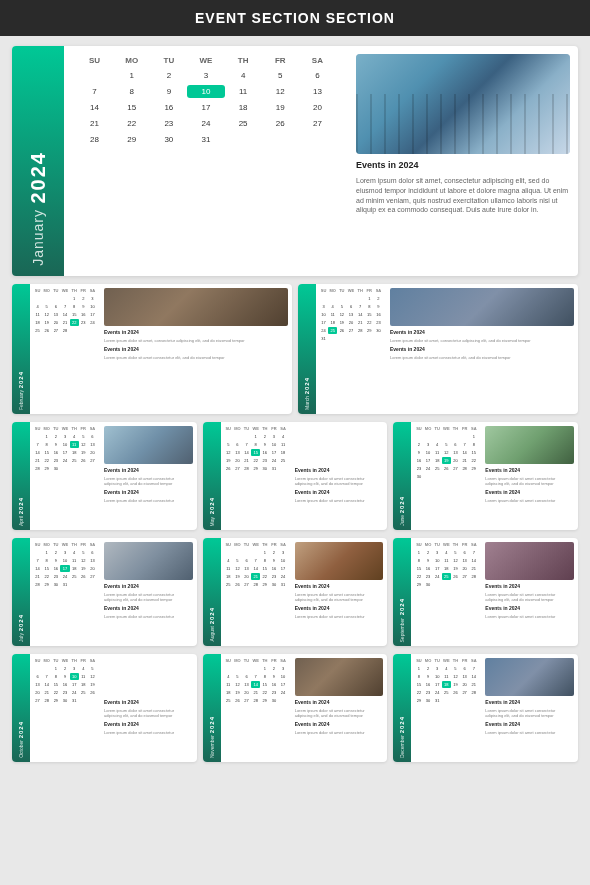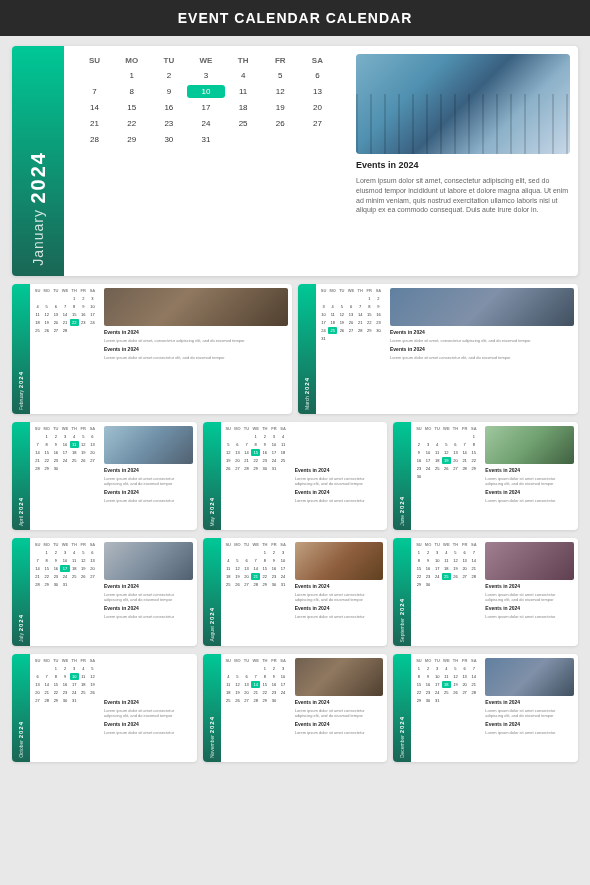--- a/index.html
+++ b/index.html
@@ -276,21 +276,21 @@
       flex: 1;
       display: flex;
       overflow: hidden;
       height: 108px;
       box-shadow: 0 1px 3px rgba(0,0,0,0.1);
     }
   </style>
 </head>
 <body>
 
-<div class="page-header">EVENT CALENDAR CALENDAR</div>
+<div class="page-header">EVENT SECTION SECTION</div>
 
 <div class="content-area">
 
   <div class="large-card">
     <div class="sidebar-label">
       <span class="year">2024</span>
       <span class="month">January</span>
     </div>
     <div class="cal-section">
       <div class="cal-days-header">

